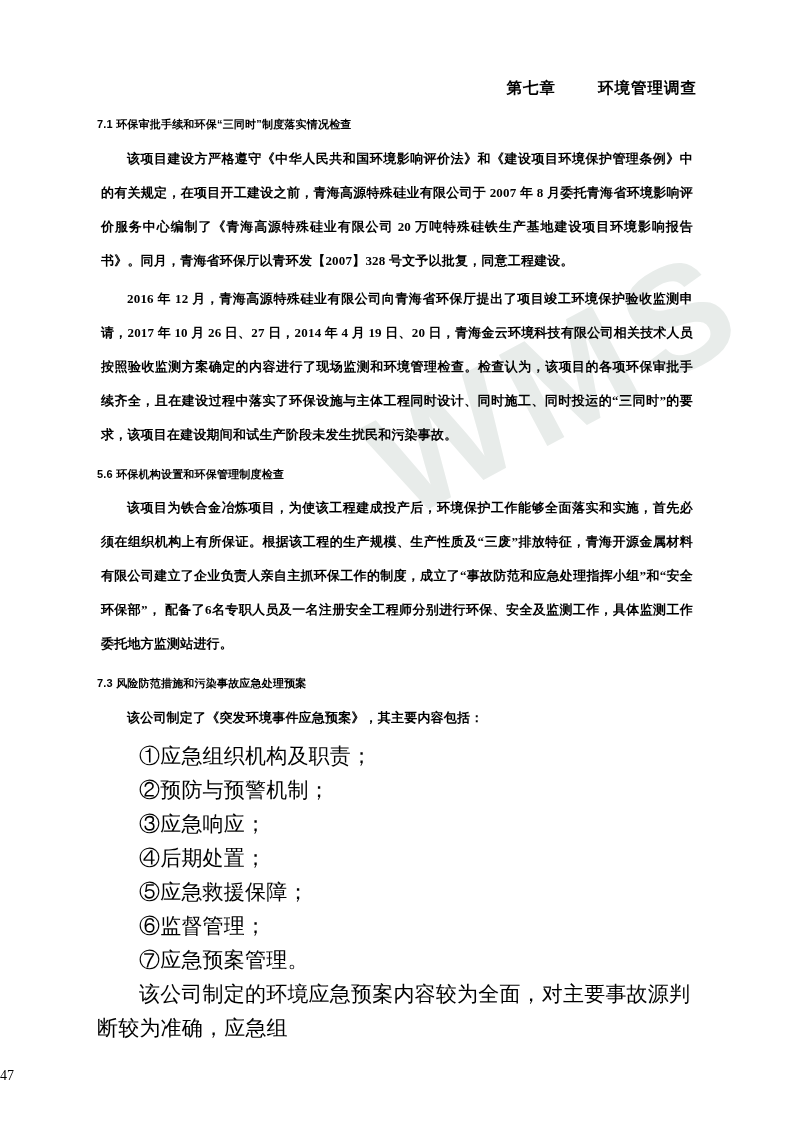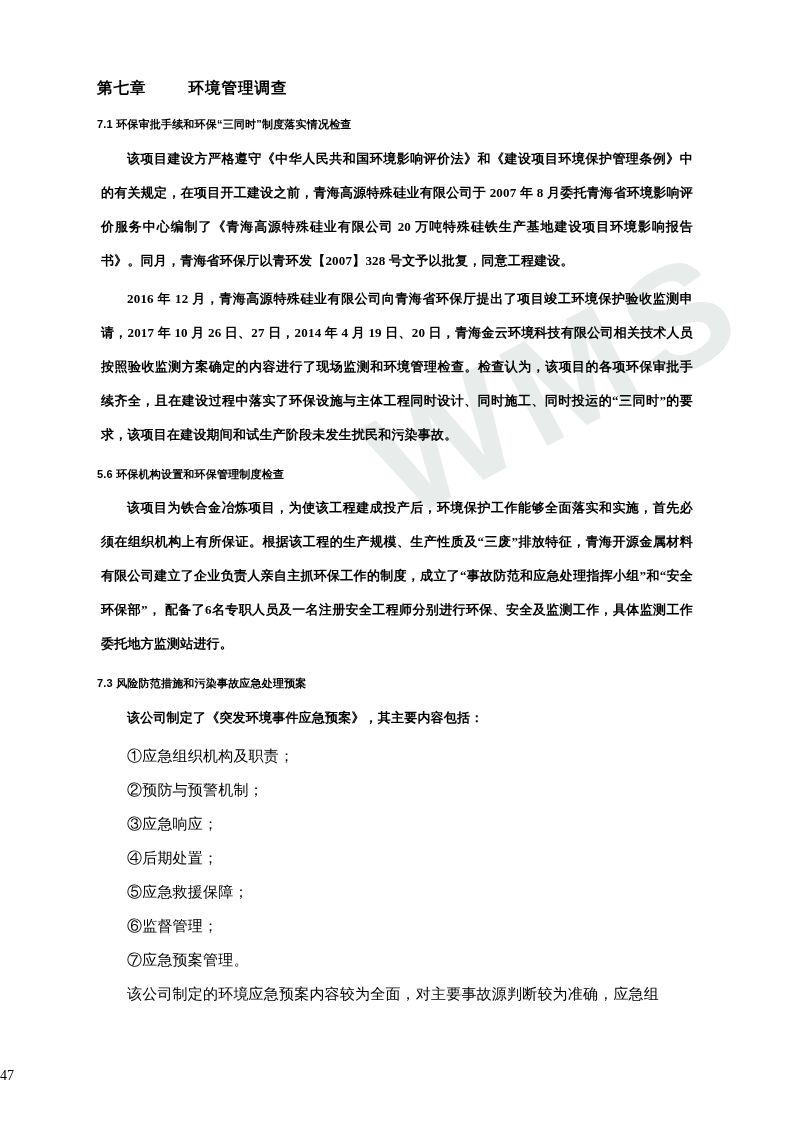--- a/index.html
+++ b/index.html
@@ -39,21 +39,21 @@
     user-select: none;
   }
   .content {
     position: absolute;
     left: 97px;
     top: 78px;
     width: 600px;
     z-index: 2;
   }
   .chapter-title {
-    text-align: left;
+    text-align: right;
     font-family: "Liberation Sans", sans-serif;
     font-weight: bold;
     font-size: 15.5px;
     letter-spacing: 1px;
     margin: 0 0 17px 0;
   }
   .chapter-title .gap {
     display: inline-block;
     width: 42px;
   }
@@ -69,21 +69,21 @@
     font-size: 13px;
     line-height: 34px;
     margin: 4px;
     text-align: justify;
     text-justify: inter-ideograph;
     text-indent: 2em;
     letter-spacing: 0.2px;
     font-weight: bold;
   }
   p.item {
-    font-size: 15px;
+    font-size: 21px;
     line-height: 34px;
     margin: 0;
     text-indent: 2em;
     letter-spacing: 0.2px;
   }
   .page-number {
     position: absolute;
     left: 0;
     top: 1068px;
     width: 793px;

